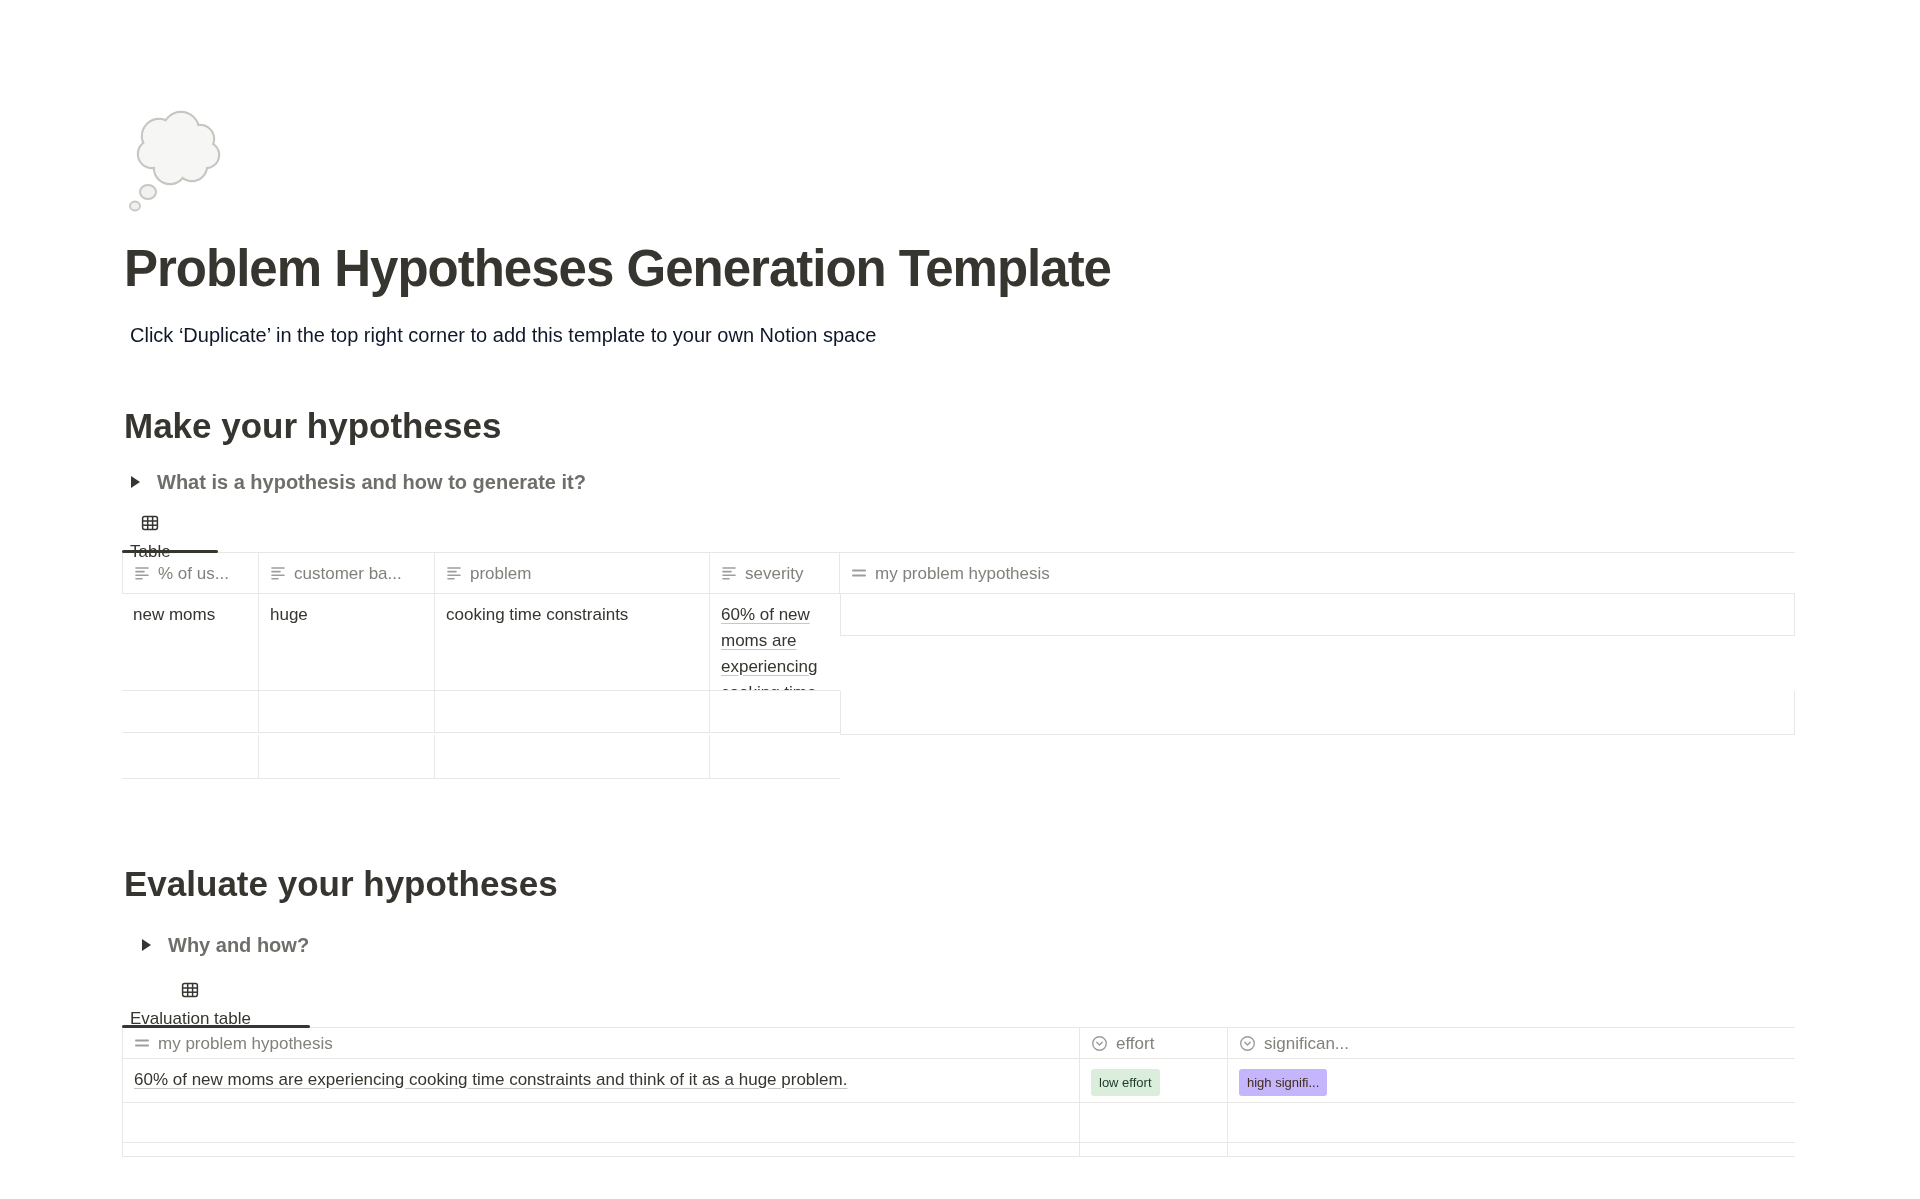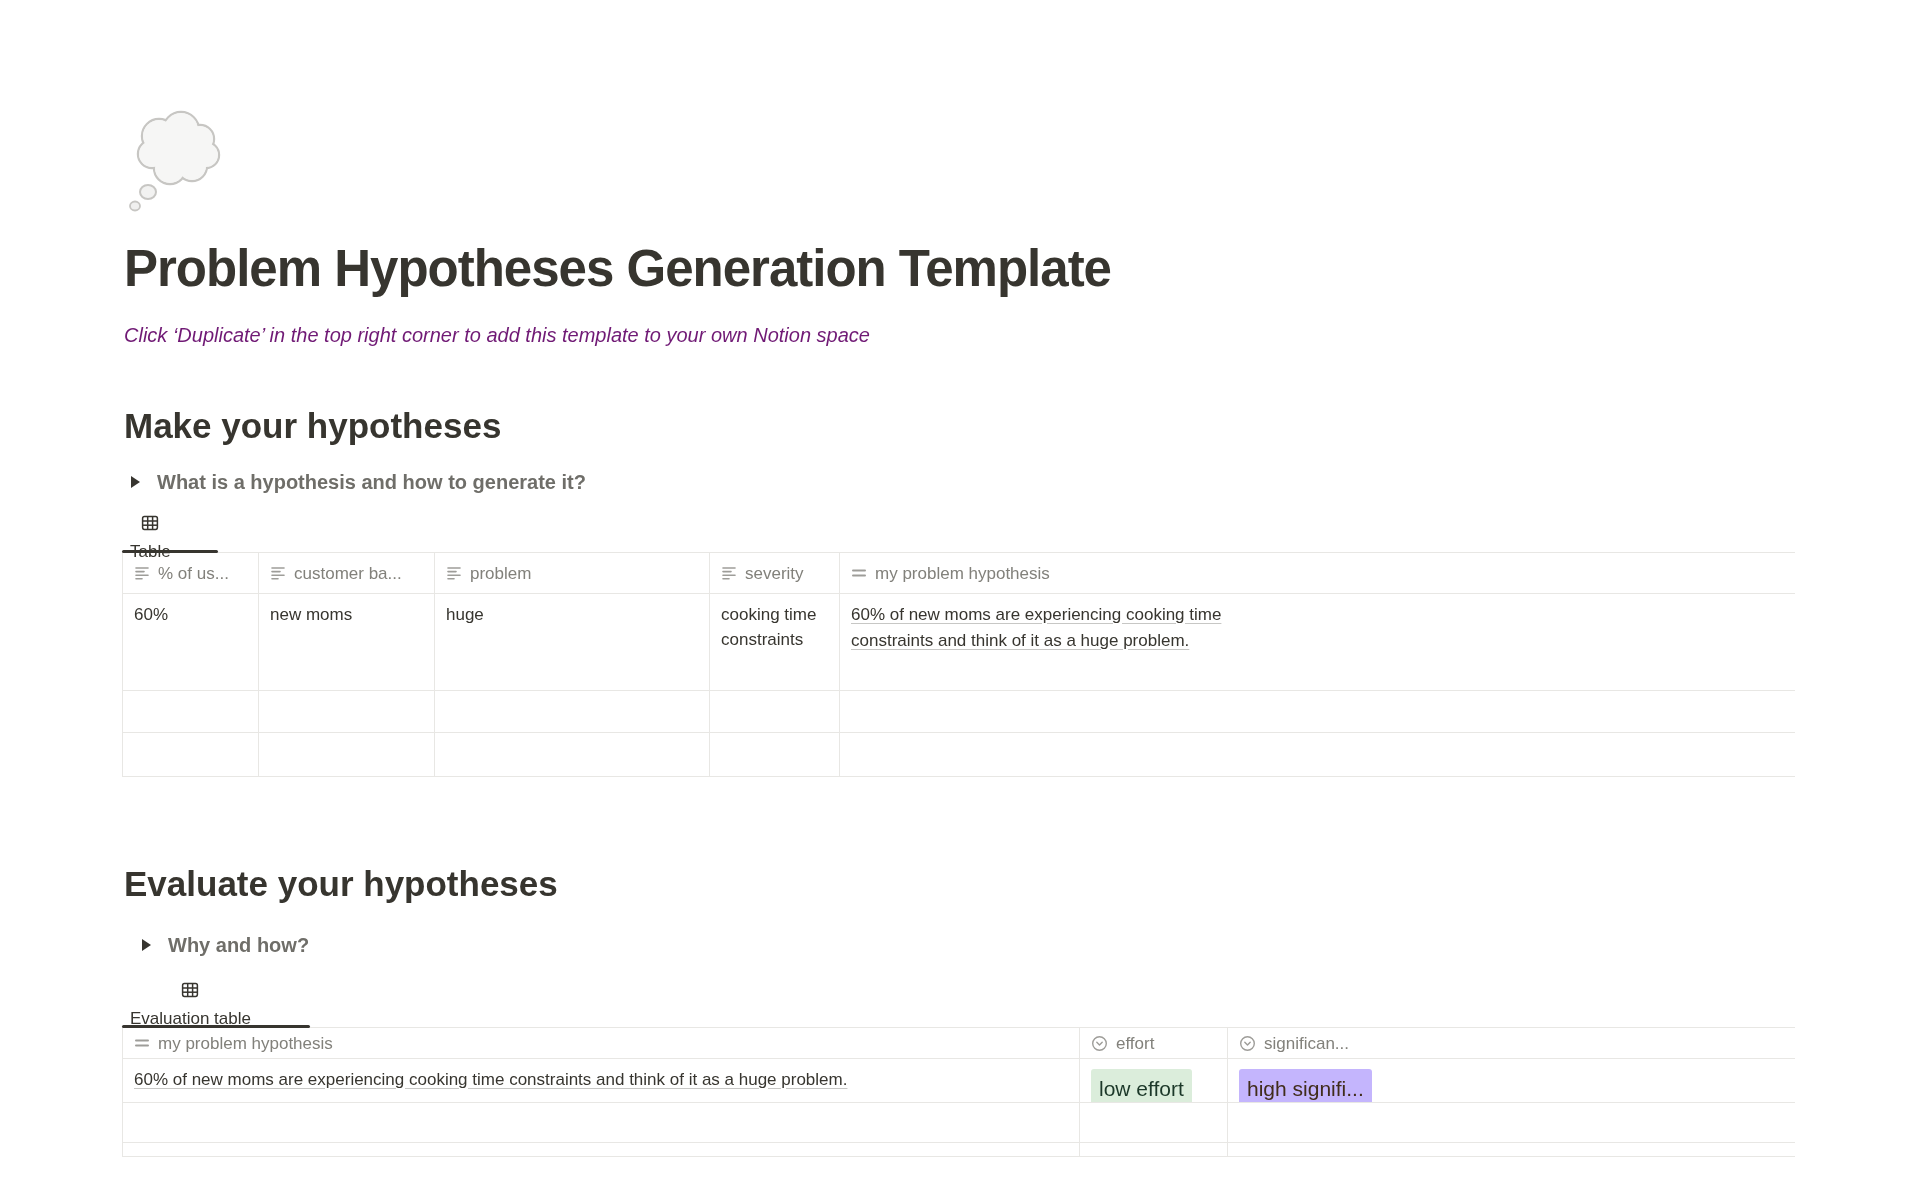--- a/index.html
+++ b/index.html
@@ -5,22 +5,22 @@
   * { margin:0; padding:0; box-sizing:border-box; }
   html,body { background:#ffffff; }
   body { font-family:"Liberation Sans","DejaVu Sans",sans-serif; color:#37352F; }
   .canvas { position:relative; width:1920px; height:1199px; background:#fff; overflow:hidden; }
 
   .page-icon { position:absolute; left:126px; top:106px; width:106px; height:110px; cursor:pointer; }
 
   .page-title { position:absolute; left:124px; top:238px; font-size:51px; line-height:62px;
                 font-weight:700; letter-spacing:-1px; color:#37352F; white-space:nowrap; }
 
-  .page-subtitle { position:absolute; left:124px; top:322px; font-size:20px; line-height:26px;
-                   font-style:italic; font-weight:500; color:#701a75; white-space:nowrap; }
+  .page-subtitle { position:absolute; left:130px; top:322px; font-size:20px; line-height:26px;
+                   font-weight:500; color:#0f172a; white-space:nowrap; }
 
   .h2 { position:absolute; left:124px; font-size:35px; line-height:44px; font-weight:700; color:#37352F; white-space:nowrap; }
   .h2-make { top:404px; }
   .h2-eval { top:862px; }
 
   .toggle-row { position:absolute; left:131px; display:flex; align-items:center; height:26px; cursor:pointer; }
   .toggle1 { top:469px; }
   .toggle2 { top:932px;padding-left:11px; }
   .tri { width:0; height:0; border-left:9px solid #37352F; border-top:6px solid transparent;
          border-bottom:6px solid transparent; margin-right:17px; }
@@ -45,21 +45,21 @@
   .cl { border-left:1px solid #E8E7E4; }
   .hcell { display:flex; align-items:center; gap:8px; color:#82817B; padding-top:0; padding-bottom:0;
            font-size:17px; white-space:nowrap; }
   .t1h { height:41px; } .t1r1 { height:97px; } .t1r2 { height:42px; } .t1r3 { height:44px; }
   .t2h { height:31px; } .t2r1 { height:44px; } .t2r2 { height:40px; } .t2r3 { height:14px; padding:0 11px; }
 
   .link-text { max-width:382px; font-weight:500; line-height:26px; text-decoration:underline;
                text-decoration-color:rgba(55,53,47,0.28); text-underline-offset:3px; cursor:pointer; }
   .link-one { max-width:900px; white-space:nowrap; }
 
-  .tag { display:inline-block; font-size:21px; line-height:25px; padding:7px 8px; border-radius:3px;
+  .tag { display:inline-block; font-size:13px; line-height:25px; padding:1px 8px; border-radius:3px;
          white-space:nowrap; margin-top:2px; cursor:pointer; }
 
   .picon { flex:0 0 auto; }
 </style>
 </head>
 <body>
 
 <div class="canvas">
 
   <div class="page-icon">
@@ -160,21 +160,20 @@
     <div class="cell hcell t1h">
       <svg class="picon" width="16" height="16" viewBox="0 0 16 16">
           <g stroke="#9E9D99" stroke-width="2" stroke-linecap="round">
             <line x1="2" y1="5.5" x2="14" y2="5.5"></line>
             <line x1="2" y1="10.5" x2="14" y2="10.5"></line>
           </g>
         </svg>
       <span>my problem hypothesis</span>
     </div>
 
-    <div class="cell cb cl t1r1">60%</div>
     <div class="cell cb t1r1">new moms</div>
     <div class="cell cb t1r1">huge</div>
     <div class="cell cb t1r1">cooking time constraints</div>
     <div class="cell t1r1">
       <div class="link-text">60% of new moms are experiencing cooking time constraints and think of it as a huge problem.</div>
     </div>
 
     <div class="cell cb cl t1r2"></div>
     <div class="cell cb t1r2"></div>
     <div class="cell cb t1r2"></div>

